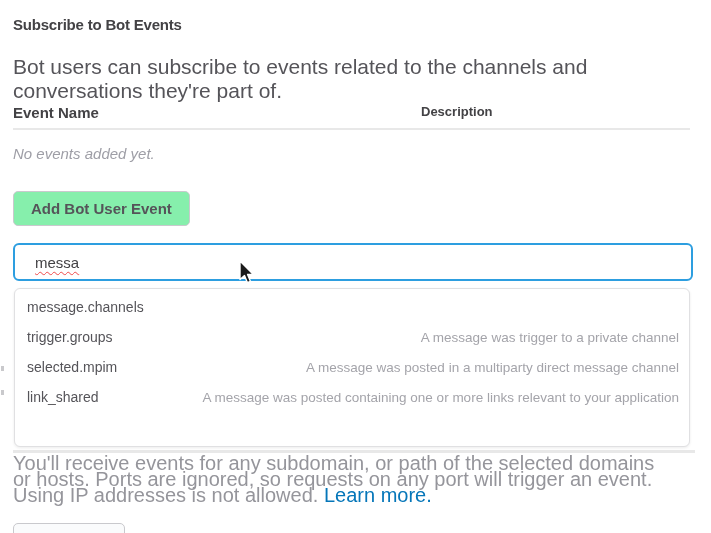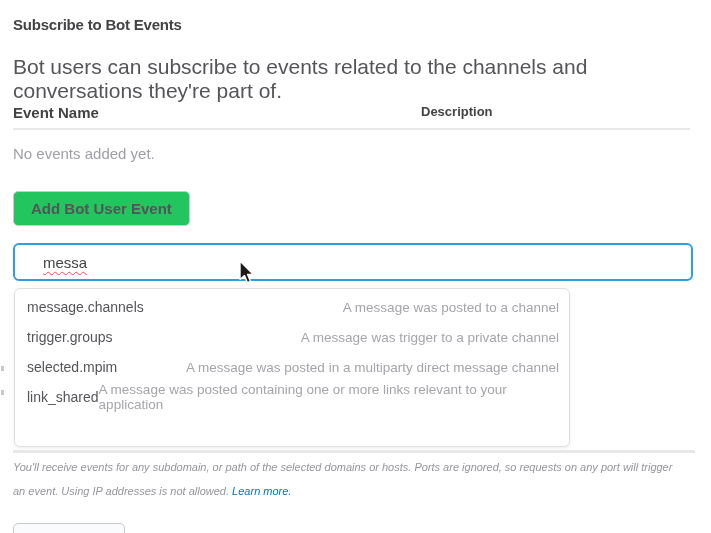--- a/index.html
+++ b/index.html
@@ -17,64 +17,64 @@
   }
 
   .table-head { position: absolute; left: 13px; top: 104px; width: 677px; display: flex; }
   .table-head .col-event { width: 408px; font-size: 15px; font-weight: bold; color: #434245; }
   .table-head .col-desc  { font-size: 13px; font-weight: bold; color: #434245; }
 
   .divider1 { position: absolute; left: 13px; top: 128px; width: 677px; height: 2px; background: #e8e8e8; }
 
   .empty-state {
     position: absolute; left: 13px; top: 145px;
-    font-size: 15px; color: #9e9ea6;
+    font-size: 15px; font-style: italic; color: #9e9ea6;
   }
 
   .add-event-btn {
     position: absolute; left: 13px; top: 191px;
     height: 35px; padding: 0 17px;
-    background: #22c55e; border: 1px solid #c9c9cd; border-radius: 5px;
+    background: #86efac; border: 1px solid #c9c9cd; border-radius: 5px;
     font-family: "Liberation Sans", sans-serif;
     font-size: 15px; font-weight: bold; color: #555459;
     cursor: pointer;
   }
 
   .event-search {
     position: absolute; left: 13px; top: 243px; width: 680px; height: 38px;
     background: #fff; border: 2px solid #2d9ee0; border-radius: 6px;
-    display: flex; align-items: center; padding-left: 28px;
+    display: flex; align-items: center; padding-left: 20px;
     font-size: 15px; color: #434245; cursor: text;
   }
   .event-search .typed {
     text-decoration-line: underline;
     text-decoration-style: wavy;
     text-decoration-color: #f04a4a;
     text-decoration-thickness: 1px;
     text-underline-offset: 3px;
   }
 
   .suggest-panel {
-    position: absolute; left: 14px; top: 288px; width: 556px; height: 159px;
+    position: absolute; left: 14px; top: 288px; width: 676px; height: 159px;
     background: #fff; border: 1px solid #e0e0e2; border-radius: 6px;
     box-shadow: 0 1px 3px rgba(0,0,0,0.08);
     padding: 3px 0; overflow: hidden;
   }
   .suggest-row {
     height: 30px; display: flex; align-items: center; justify-content: space-between;
     padding: 0 10px 0 12px; cursor: pointer;
   }
   .suggest-name { font-size: 14px; color: #555459; }
   .suggest-desc { font-size: 13.5px; color: #a4a4aa; }
 
   .divider2 { position: absolute; left: 13px; top: 450px; width: 682px; height: 3px; background: #e8e8e8; }
 
   .footer-note {
     position: absolute; left: 13px; top: 455px; width: 664px;
-    font-size: 11px; line-height: 24px; color: #95959b; font-style: italic;
+    font-size: 20px; line-height: 16px; color: #95959b;
   }
   .footer-note a { color: #0576b9; text-decoration: none; cursor: pointer; }
 
   .partial-btn {
     position: absolute; left: 13px; top: 523px; width: 112px; height: 32px;
     background: #fafbfc; border: 1px solid #c9c9cd; border-radius: 5px;
     cursor: pointer;
   }
 
   .edge-fragment { position: absolute; width: 3px; height: 5px; background: #c9c9cc; }
@@ -103,21 +103,20 @@
 
   <button class="add-event-btn">Add Bot User Event</button>
 
   <div class="event-search" role="textbox">
     <span class="typed">messa</span>
   </div>
 
   <div class="suggest-panel">
     <div class="suggest-row">
       <span class="suggest-name">message.channels</span>
-      <span class="suggest-desc">A message was posted to a channel</span>
     </div>
     <div class="suggest-row">
       <span class="suggest-name">trigger.groups</span>
       <span class="suggest-desc">A message was trigger to a private channel</span>
     </div>
     <div class="suggest-row">
       <span class="suggest-name">selected.mpim</span>
       <span class="suggest-desc">A message was posted in a multiparty direct message channel</span>
     </div>
     <div class="suggest-row">

